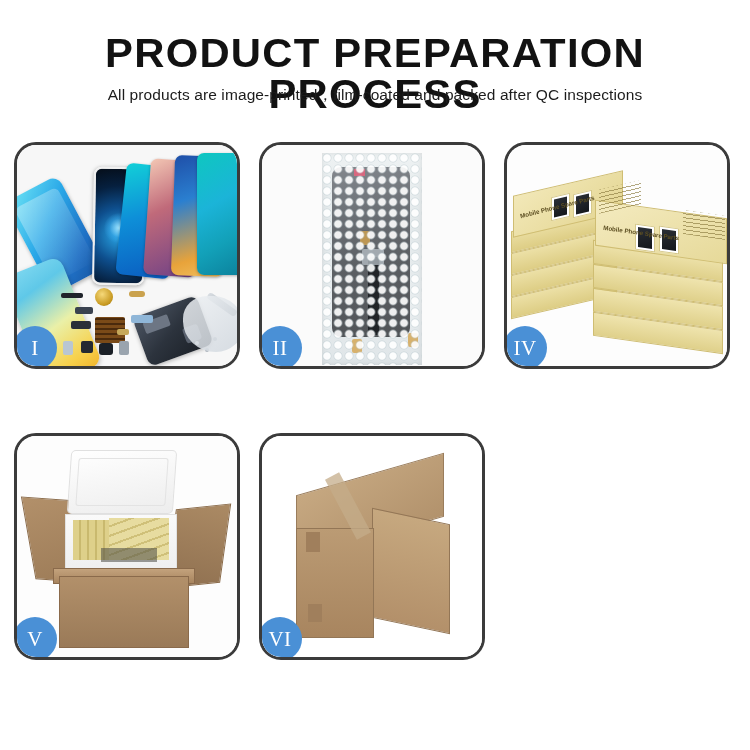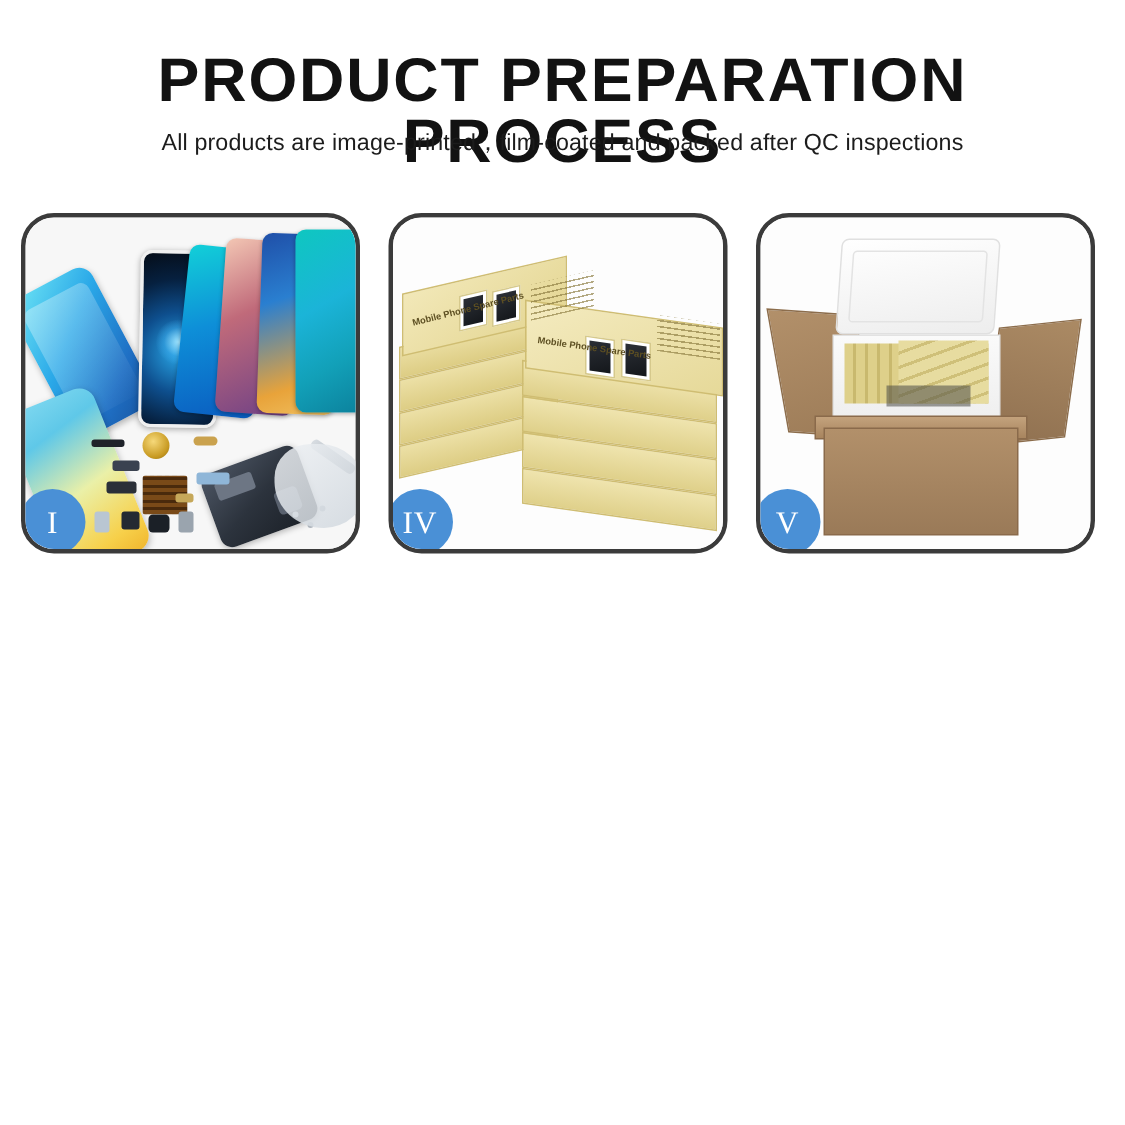--- a/index.html
+++ b/index.html
@@ -283,20 +283,36 @@
         <div class="flexbit b10"></div>
         <div class="screw" style="left:178px;top:196px;"></div>
         <div class="screw" style="left:188px;top:203px;"></div>
         <div class="screw" style="left:196px;top:192px;"></div>
         <div class="tool"></div>
         <div class="hand"></div>
       </div>
       <div class="badge">I</div>
     </div>
 
+    <div class="panel">
+      <div class="stage">
+        <div class="p2bg"></div>
+        <div class="bubblebag">
+          <div class="lcd"></div>
+          <div class="lcdflex"></div>
+          <div class="lcdconn"></div>
+          <div class="lcdgold g1"></div>
+          <div class="lcdgold g2"></div>
+          <div class="lcdgold g3"></div>
+          <div class="pinktab"></div>
+          <div class="bubbles"></div>
+        </div>
+      </div>
+      <div class="badge">II</div>
+    </div>
 
 
     <div class="panel">
       <div class="stage">
         <div class="p4bg"></div>
         <div class="stackwrap">
           <div class="boxL" style="left:4px;top:74px;"></div>
           <div class="boxL" style="left:4px;top:96px;"></div>
           <div class="boxL" style="left:4px;top:118px;"></div>
           <div class="boxL" style="left:4px;top:140px;"></div>
@@ -336,15 +352,28 @@
         <div class="coolerBody"></div>
         <div class="goldstack"></div>
         <div class="goldstack2"></div>
         <div class="darkslot"></div>
         <div class="cartonRim"></div>
         <div class="cartonBody"></div>
       </div>
       <div class="badge">V</div>
     </div>
 
+    <div class="panel">
+      <div class="stage">
+        <div class="p6bg"></div>
+        <div class="c6glare"></div>
+        <div class="c6top"></div>
+        <div class="c6side"></div>
+        <div class="c6front"></div>
+        <div class="c6tape"></div>
+        <div class="c6tab1"></div>
+        <div class="c6tab2"></div>
+      </div>
+      <div class="badge">VI</div>
+    </div>
 
   </div>
 </div>
 
 </body></html>

